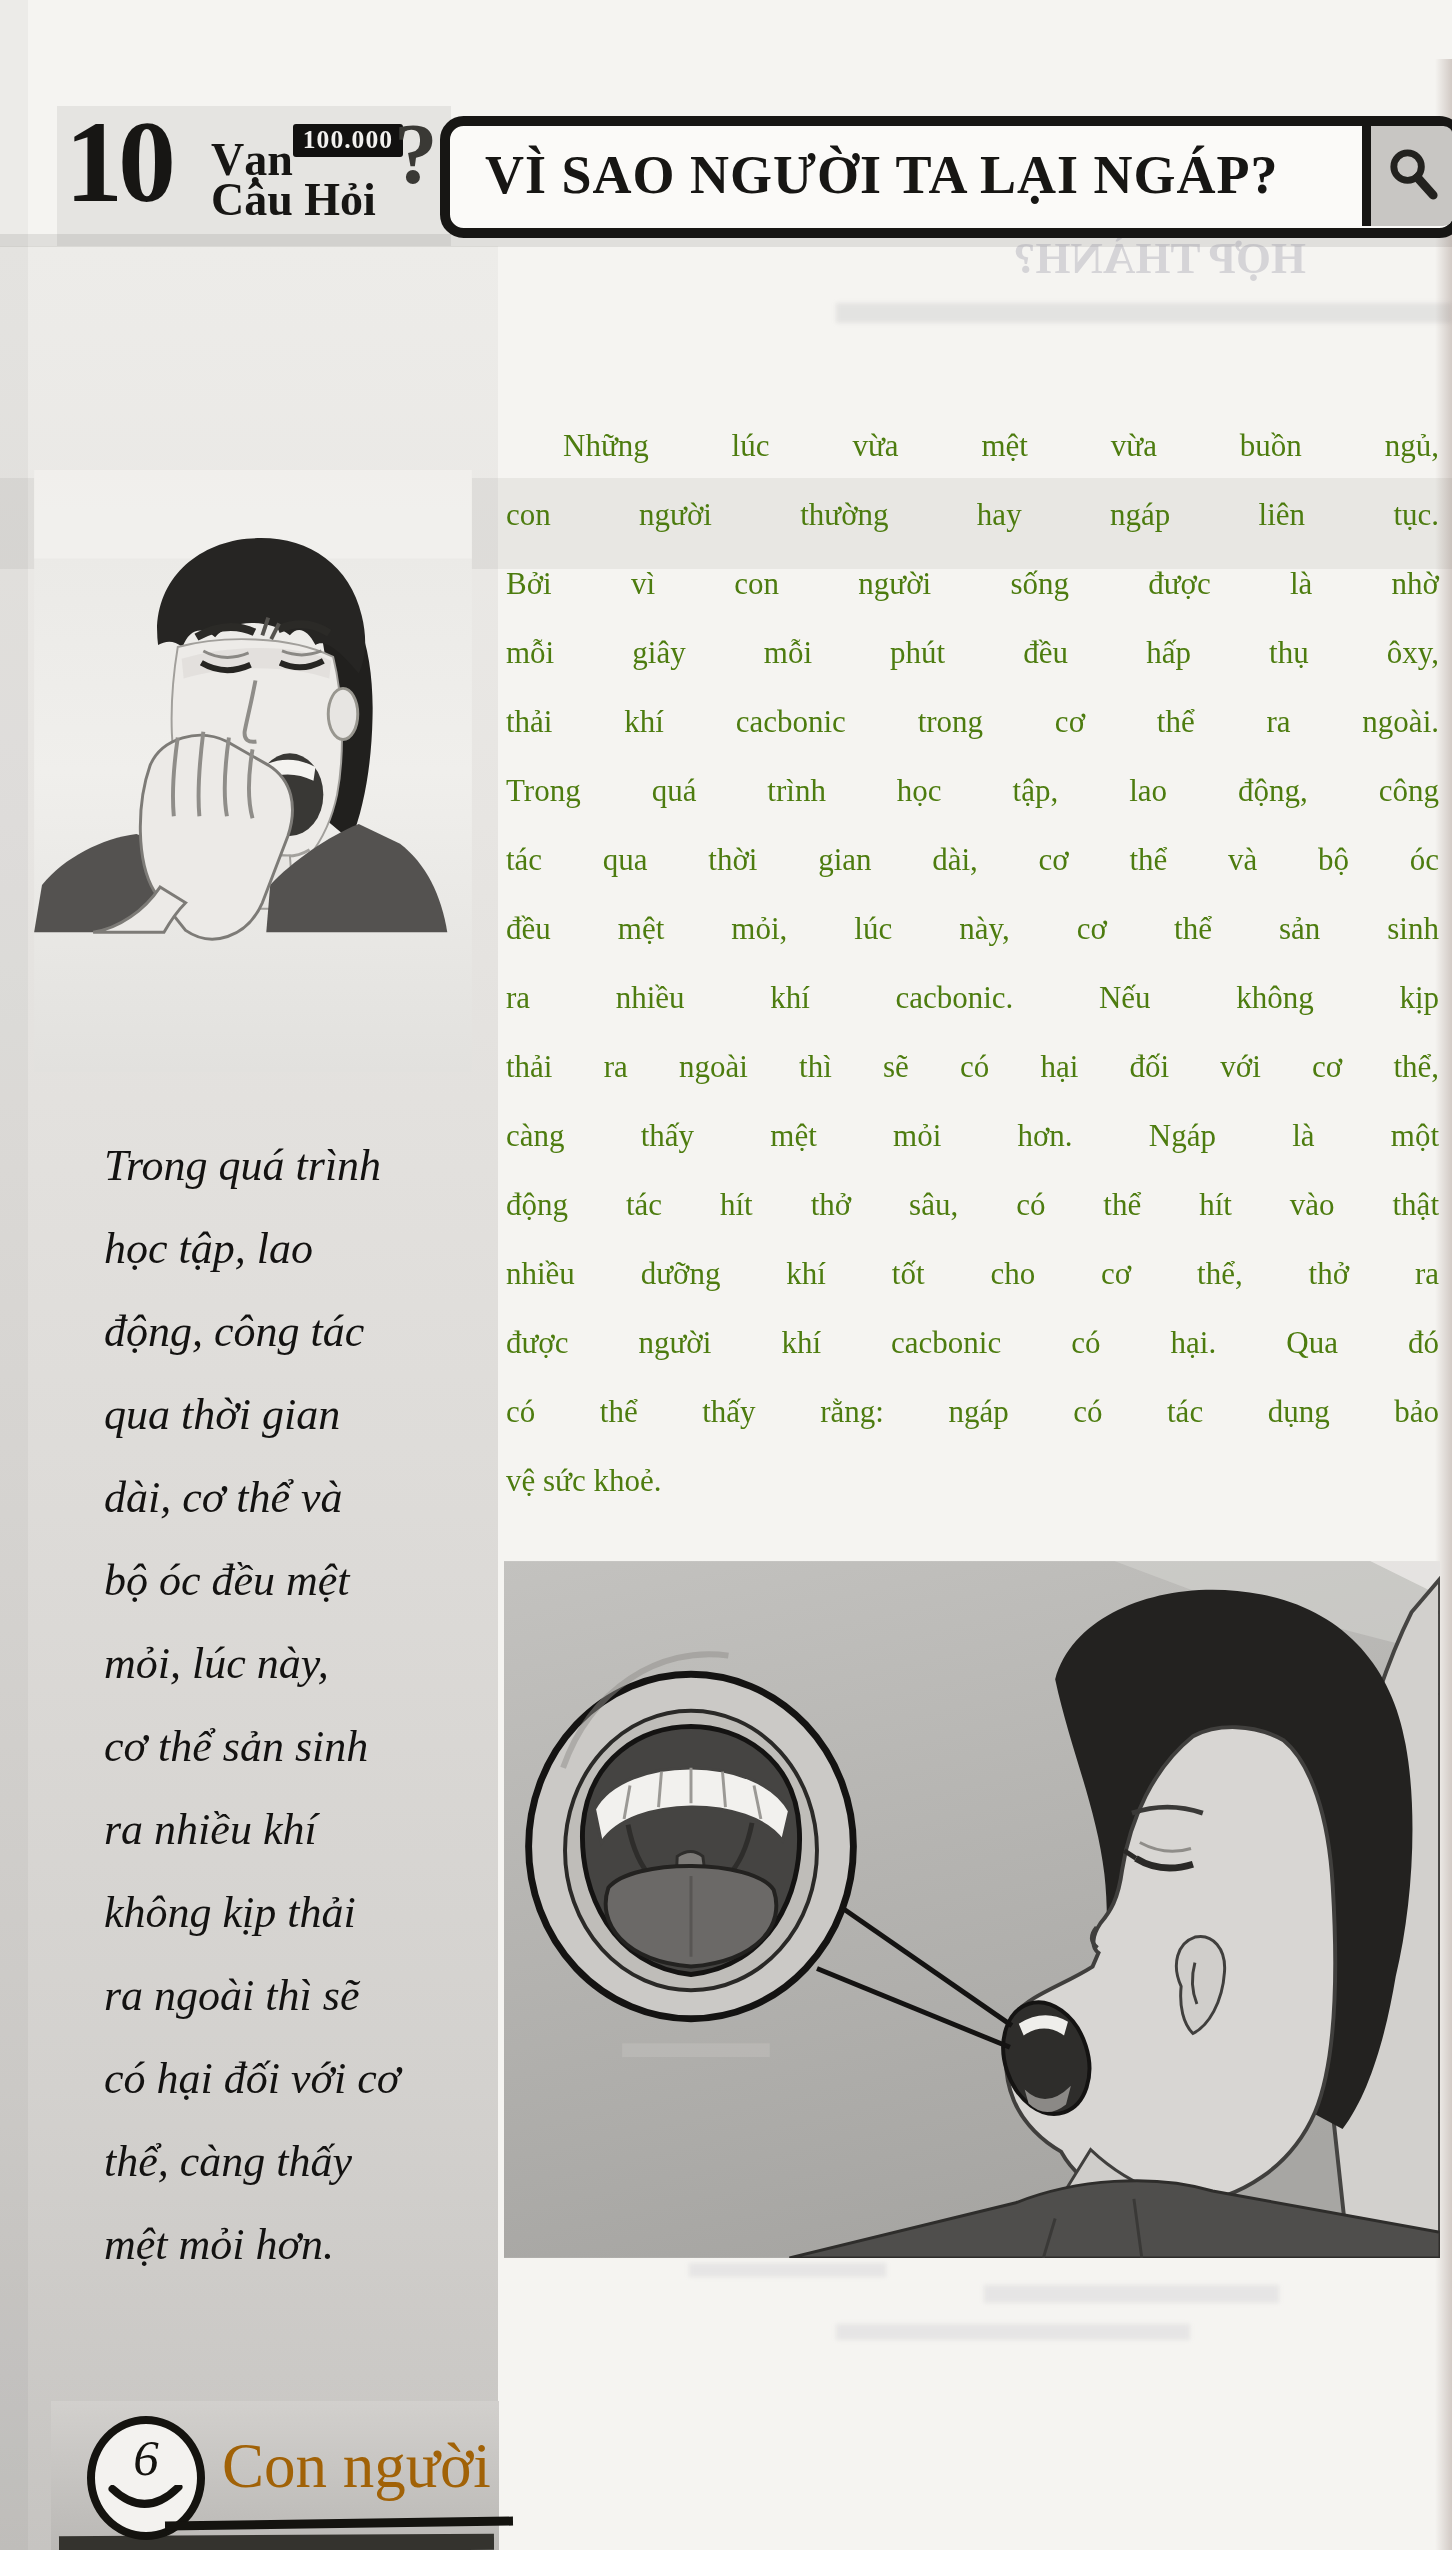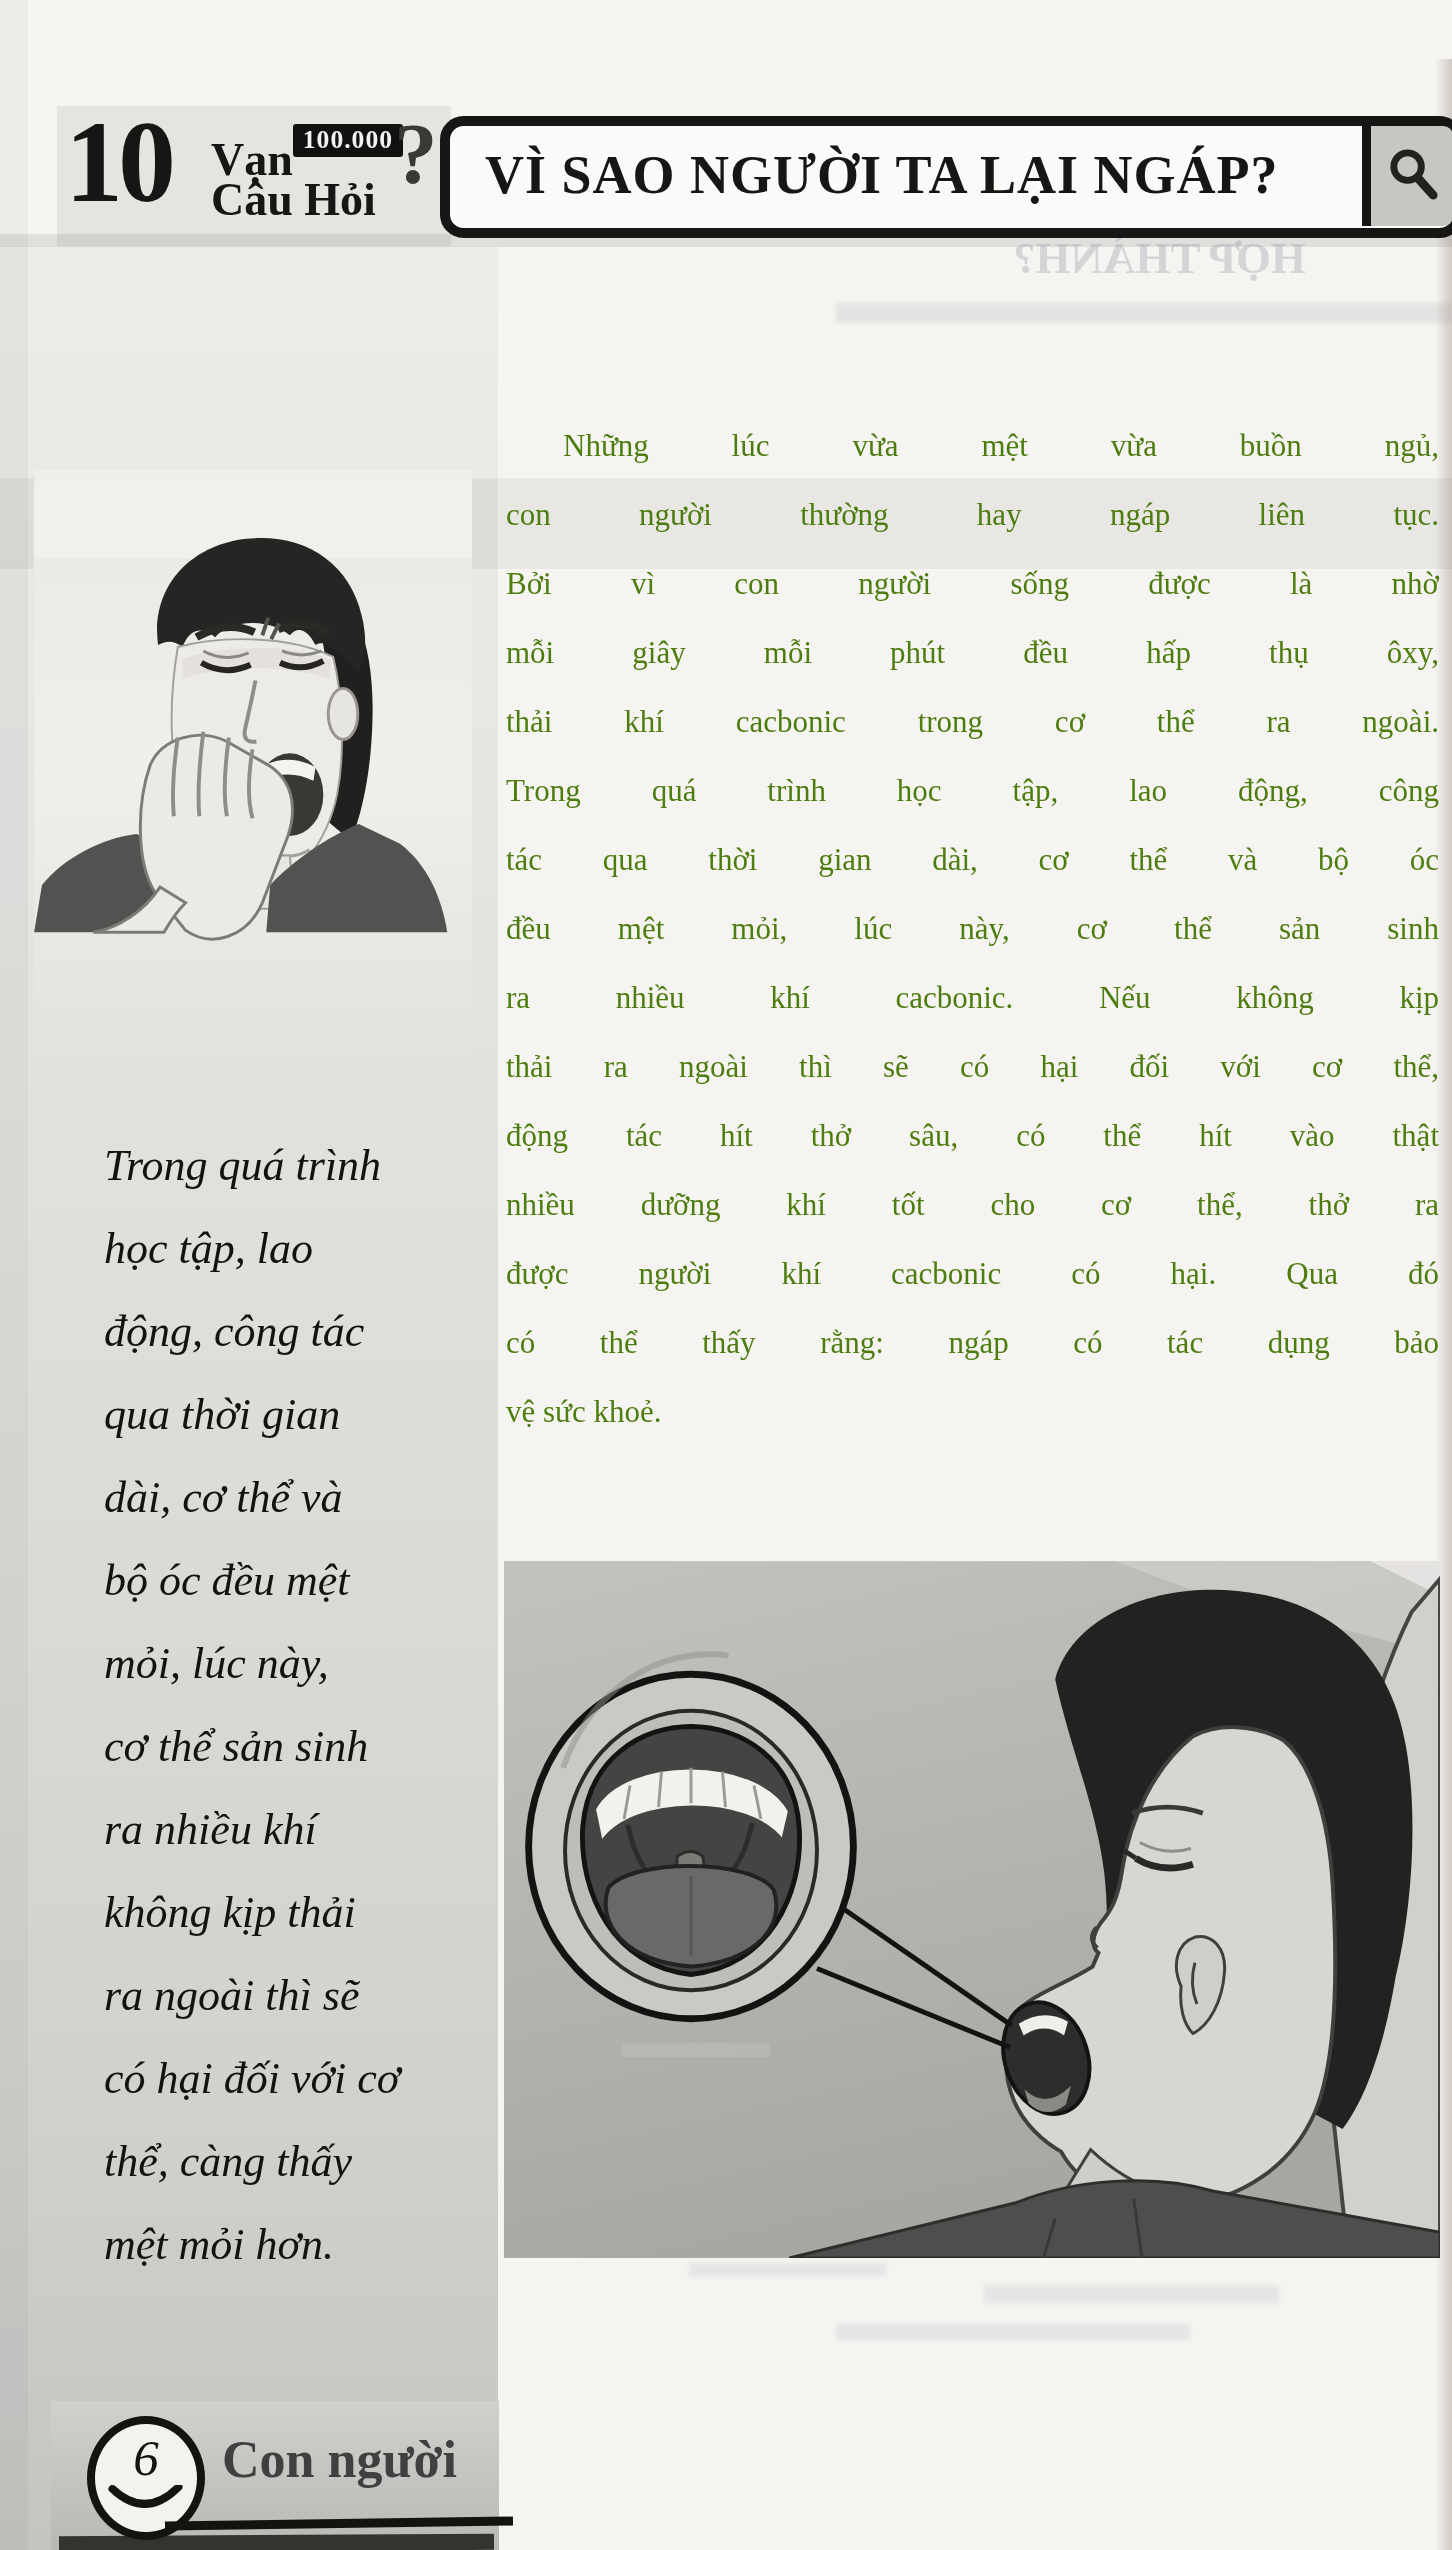--- a/index.html
+++ b/index.html
@@ -60,22 +60,22 @@
   .illu-bottom { position:absolute; left:504px; top:1561px; width:936px; height:697px; z-index:2; }
   .illu-top svg, .illu-bottom svg { display:block; width:100%; height:100%; }
   
   .footer-band { position:absolute; left:51px; top:2401px; width:448px; height:150px;
     background:linear-gradient(180deg,#d2d0cd,#bab8b5); }
   .footer-badge { position:absolute; left:87px; top:2416px; width:118px; height:124px;
     border:8.9px solid #14130f; border-radius:50%; background:#f3f2ef; z-index:2; }
   .footer-num { position:absolute; left:0; top:5.9px; width:100%; text-align:center;
     font-size:51px; font-style:italic; color:#14130f; line-height:1.1; }
   .footer-smile { position:absolute; left:11.8px; bottom:7.9px; }
-  .footer-label { position:absolute; left:222px; top:2430px; font-size:52px; font-weight:bold;
-    color:#404040; z-index:2; white-space:nowrap; }
+  .footer-label { position:absolute; left:222px; top:2430px; font-size:63px; font-weight:normal;
+    color:#a16207; z-index:2; white-space:nowrap; }
   .footer-underline { position:absolute; left:165px; top:2519px; width:348px; height:8.9px;
     background:#14130f; transform:rotate(-0.8deg); z-index:2; }
   .footer-darkstrip { position:absolute; left:59px; top:2535px; width:435px; height:15.7px;
     background:#34332e; transform:rotate(-0.3deg); }
   .bleed-streak { position:absolute; background:rgba(158,156,168,.16); filter:blur(2px); }
 </style>
 </head>
 <body>
 
 <div class="page">
@@ -185,20 +185,21 @@
       <div class="jline">Những lúc vừa mệt vừa buồn ngủ,</div>
       <div class="jline">con người thường hay ngáp liên tục.</div>
       <div class="jline">Bởi vì con người sống được là nhờ</div>
       <div class="jline">mỗi giây mỗi phút đều hấp thụ ôxy,</div>
       <div class="jline">thải khí cacbonic trong cơ thể ra ngoài.</div>
       <div class="jline">Trong quá trình học tập, lao động, công</div>
       <div class="jline">tác qua thời gian dài, cơ thể và bộ óc</div>
       <div class="jline">đều mệt mỏi, lúc này, cơ thể sản sinh</div>
       <div class="jline">ra nhiều khí cacbonic. Nếu không kịp</div>
       <div class="jline">thải ra ngoài thì sẽ có hại đối với cơ thể,</div>
+      <div class="jline">càng thấy mệt mỏi hơn. Ngáp là một</div>
       <div class="jline">động tác hít thở sâu, có thể hít vào thật</div>
       <div class="jline">nhiều dưỡng khí tốt cho cơ thể, thở ra</div>
       <div class="jline">được người khí cacbonic có hại. Qua đó</div>
       <div class="jline">có thể thấy rằng: ngáp có tác dụng bảo</div>
       <div class="jline">vệ sức khoẻ.</div>
     </div>
 
   <div class="illu-bottom">
     <svg viewBox="0 0 951 708">
       <defs>

